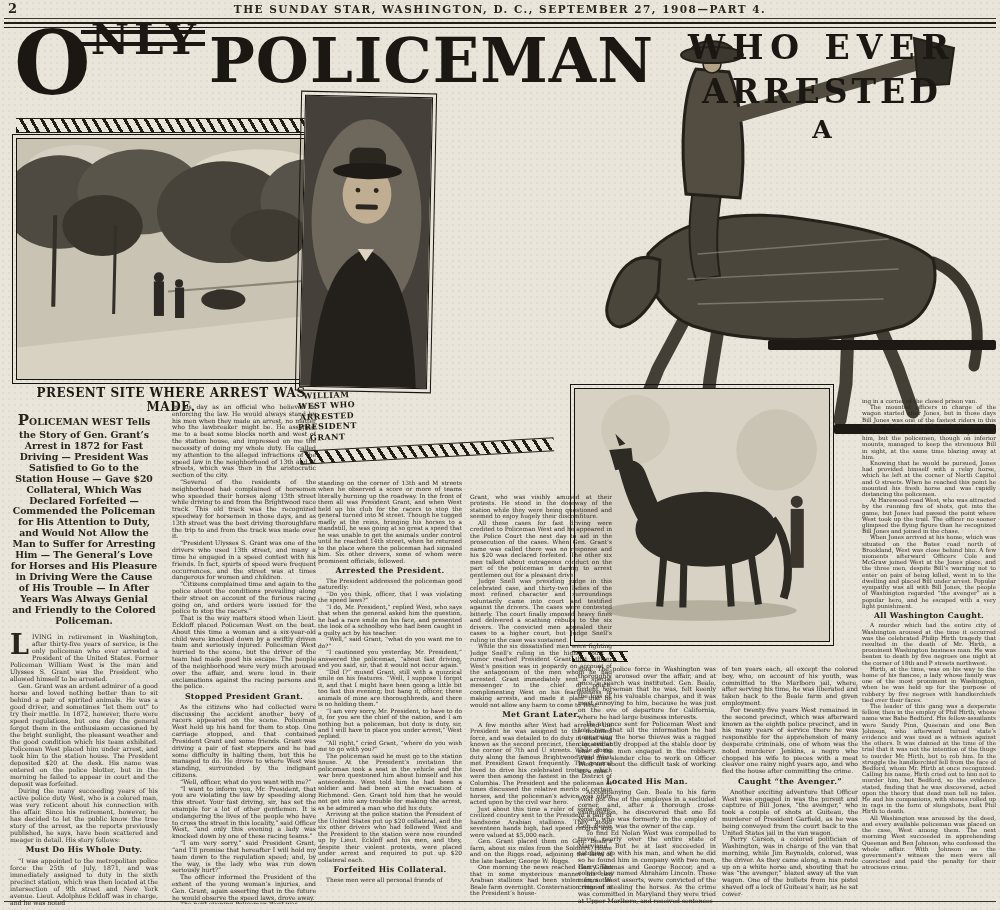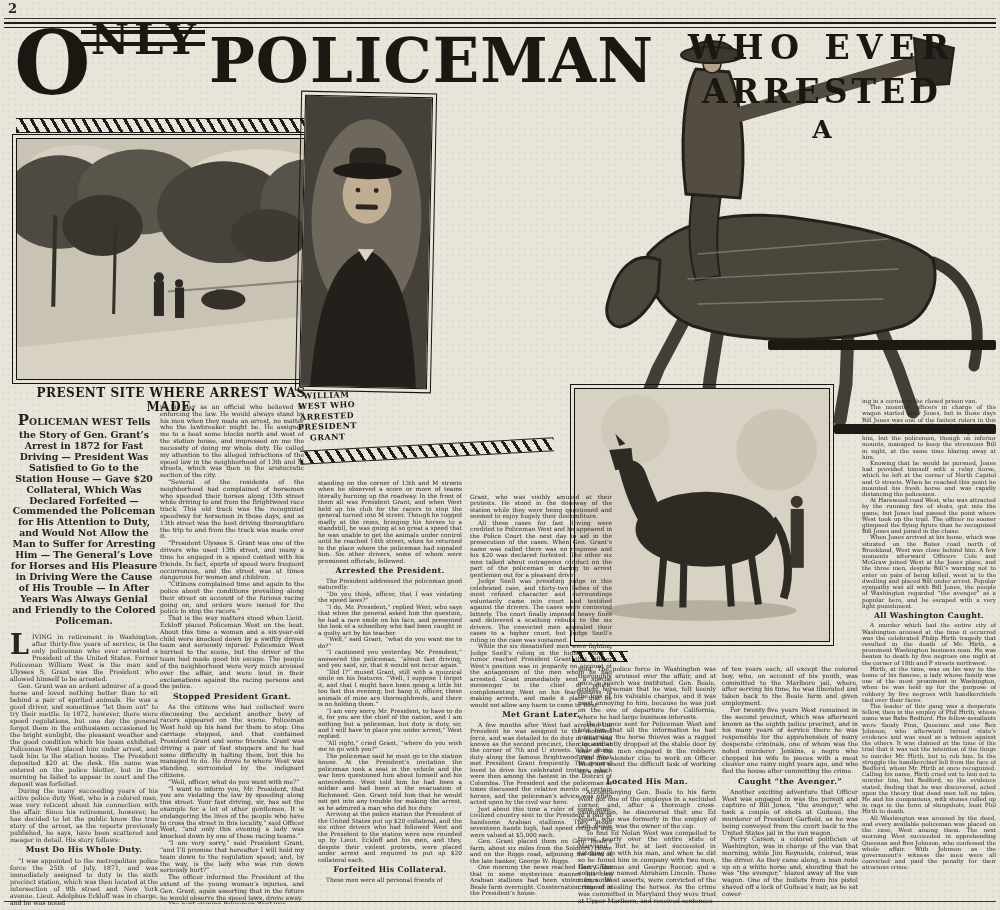--- a/index.html
+++ b/index.html
@@ -54,33 +54,34 @@
   
   .col{position:absolute;z-index:3;overflow:hidden;color:#29251e;text-align:justify;}
   .col p{margin:0;}
   .para{text-indent:8px;}
   .cont{text-indent:0;}
   .lede{font-size:9.3px;line-height:1.18;font-weight:bold;text-indent:0;text-align:center;margin:0 0 6px !important;}
   .lede::first-letter{font-size:15px;}
   .subhead{font-size:7.8px;text-align:center;margin:3px 0 2px;font-weight:bold;letter-spacing:0.3px;}
   .dropcap{float:left;font-size:27px;line-height:22px;padding:1px 3px 0 0;font-weight:bold;}
   #col1{left:10px;top:412px;width:148px;height:494px;font-size:6.2px;line-height:1.13;}
-  #col2{left:160px;top:404px;width:144px;height:500px;font-size:6.1px;line-height:1.12;}
+  #col2{left:172px;top:404px;width:144px;height:500px;font-size:6.1px;line-height:1.12;}
   #col3{left:318px;top:480px;width:144px;height:410px;font-size:5.9px;line-height:1.1;}
   #col4{left:470px;top:494px;width:142px;height:410px;font-size:5.9px;line-height:1.1;}
   #col5{left:578px;top:666px;width:138px;height:238px;font-size:6.1px;line-height:1.12;}
   #col6{left:722px;top:666px;width:136px;height:238px;font-size:6.1px;line-height:1.12;}
   #col7{left:862px;top:398px;width:134px;height:504px;font-size:5.7px;line-height:1.09;}
 </style>
 </head>
 <body>
 
 <div class="page">
 
   <div class="page-num">2</div>
+  <div class="mast-title">THE SUNDAY STAR, WASHINGTON, D. C., SEPTEMBER 27, 1908—PART 4.</div>
   <div class="mast-rule-thin"></div>
   <div class="mast-rule-double"></div>
 
   <div class="hl-left">
     <span class="hl-o">O</span><span class="hl-nly">NLY</span><span class="hl-policeman">POLICEMAN</span>
   </div>
   <div class="hl-right">
     <div class="hl-r1">WHO EVER</div>
     <div class="hl-r2">ARRESTED</div>
     <div class="hl-r3">A</div>

